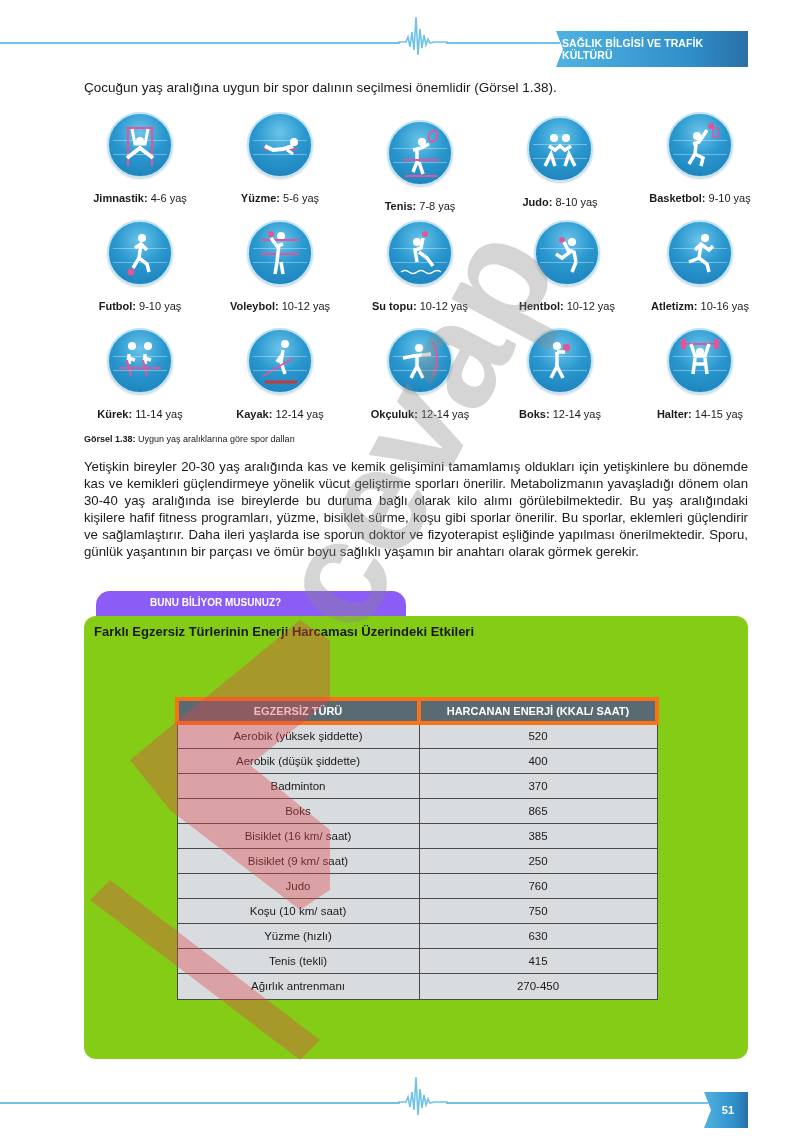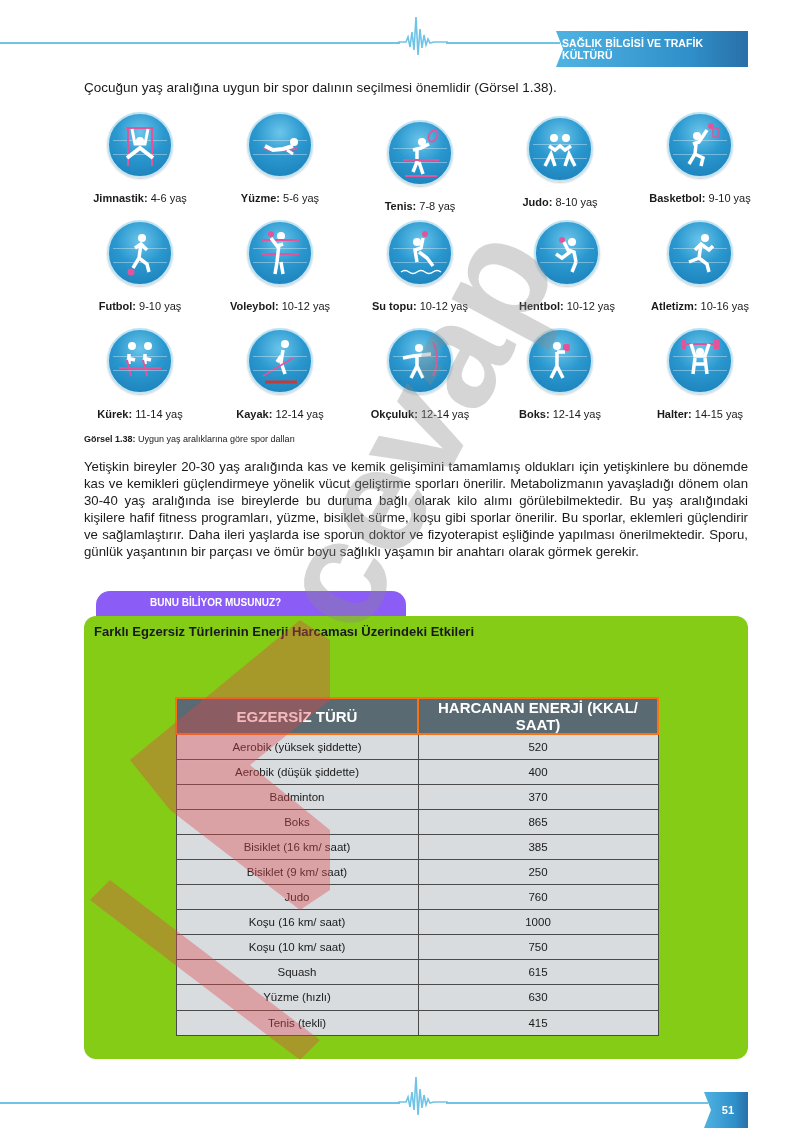--- a/index.html
+++ b/index.html
@@ -58,21 +58,21 @@
   }
   .info-title { position: absolute; left: 10px; top: 8px; font-size: 13px; font-weight: bold; color: #1a1a1a; }
   .info-text { position: absolute; left: 10px; top: 32px; width: 648px; font-size: 13.2px; line-height: 19px; text-align: justify; }
 
   table.energy {
     position: absolute; left: 91px; top: 81px; width: 484px;
     border-collapse: collapse; font-size: 11.5px;
   }
   table.energy th {
     background: #5a6a72; color: #fff; font-weight: bold; height: 24px;
-    border: 2px solid #f97316; font-size: 15px;
+    border: 4px solid #f97316; font-size: 11px;
   }
   table.energy td {
     height: 25.1px; text-align: center; border: 1px solid #4a4a4a; background: #d9dcdf;
   }
   table.energy td:first-child, table.energy th:first-child { width: 242px; }
 
   
   .watermark { position: absolute; left: 0; top: 0; width: 810px; height: 1143px; pointer-events: none; }
 </style>
 </head>
@@ -290,38 +290,34 @@
         </tr>
         <tr>
           <td>Bisiklet (9 km/ saat)</td>
           <td>250</td>
         </tr>
         <tr>
           <td>Judo</td>
           <td>760</td>
         </tr>
         <tr>
-          <td>Koşu (16 km/ saat)</td>
-          <td>1000</td>
-        </tr>
-        <tr>
           <td>Koşu (10 km/ saat)</td>
           <td>750</td>
         </tr>
         <tr>
-          <td>Squash</td>
-          <td>615</td>
-        </tr>
-        <tr>
           <td>Yüzme (hızlı)</td>
           <td>630</td>
         </tr>
         <tr>
           <td>Tenis (tekli)</td>
           <td>415</td>
+        </tr>
+        <tr>
+          <td>Ağırlık antrenmanı</td>
+          <td>270-450</td>
         </tr>
       </tbody>
   </table>
 </div>
 
 <div class="rule" style="top:1102px; width:400px;"></div>
 <svg class="pulse" style="left:398px; top:1075px;" width="50" height="50" viewBox="0 0 50 50">
   <polyline points="0,27 8,27 10,22 12,32 14,17 16,35 18,2 20,40 22,14 24,33 26,20 28,30 30,24 32,28 36,27 50,27" fill="none" stroke="#6fc3e6" stroke-width="1.6"></polyline>
 </svg>
 <div class="rule" style="top:1102px; left:446px; width:262px;"></div>

